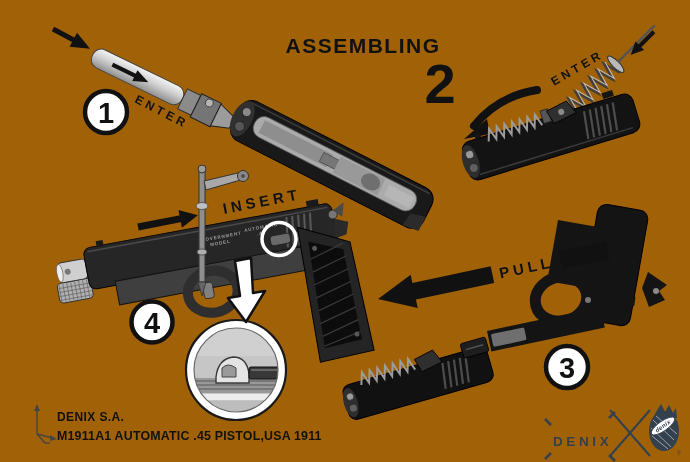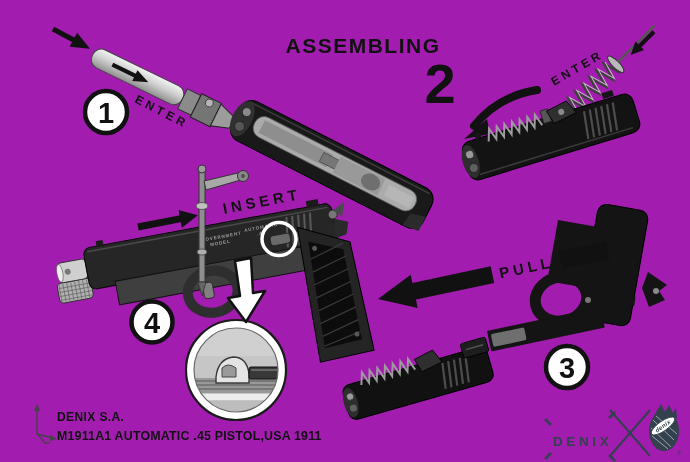--- a/index.html
+++ b/index.html
@@ -1,16 +1,16 @@
 <!DOCTYPE html>
 <html><head>
 <meta charset="utf-8">
 <style>
   html,body{margin:0;padding:0;background:#e9e9e9;}
-  #page{position:relative;width:690px;height:462px;background:#a21caf;overflow:hidden;
+  #page{position:relative;width:690px;height:462px;background:#a16207;overflow:hidden;
         font-family:"Liberation Sans",sans-serif;}
   svg{position:absolute;left:0;top:0;}
   text{font-family:"Liberation Sans",sans-serif;fill:#111;}
   .title{font-size:21px;font-weight:800;letter-spacing:1.5px;}
   .action{font-size:12px;font-weight:800;letter-spacing:3.5px;}
   .action-big{font-size:15px;font-weight:800;letter-spacing:4px;}
   .badge-num{font-size:29px;font-weight:800;}
   .num2{font-size:56px;font-weight:800;}
   .engr{font-size:4.6px;font-weight:700;fill:#9a9a9a;letter-spacing:.8px;}
   .foot1{font-size:12px;font-weight:800;letter-spacing:.4px;}

